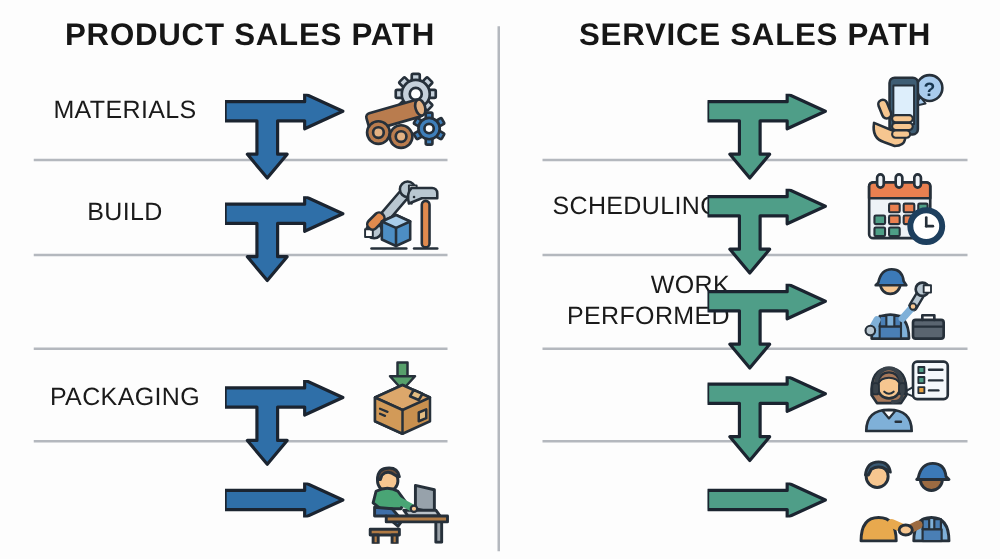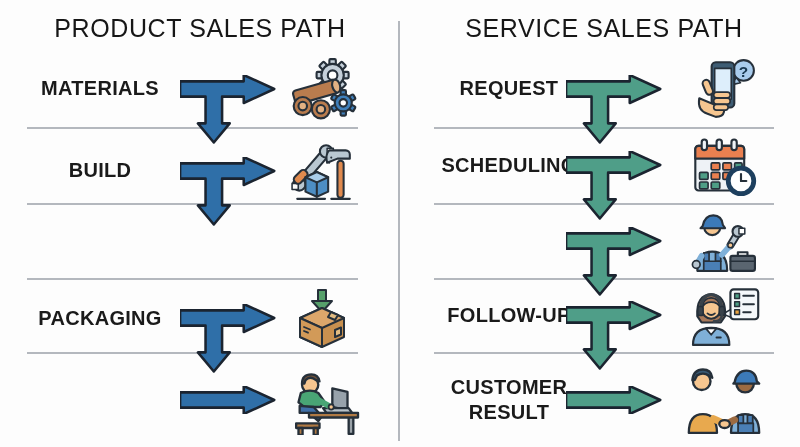--- a/index.html
+++ b/index.html
@@ -5,31 +5,31 @@
   * { margin:0; padding:0; box-sizing:border-box; }
   html,body { width:800px; height:447px; }
   body { background:#fdfdfd; font-family:"Liberation Sans", sans-serif; overflow:hidden; position:relative; }
   .canvas { position:absolute; inset:0; }
 
   .column { position:absolute; top:0; width:400px; height:447px; }
   #col-product { left:0; }
   #col-service { left:404px; }
 
   .col-title { position:absolute; top:14px; left:0; width:400px; text-align:center;
-               font-size:25px; font-weight:400; color:#161616; letter-spacing:0.6px; }
+               font-size:25px; font-weight:700; color:#161616; letter-spacing:0.6px; }
 
   .vdivider { position:absolute; left:398px; top:21px; width:2px; height:420px;
               background:var(--divider,#b4b8be); z-index:0; }
   .hline { position:absolute; height:2px; background:var(--divider,#b4b8be); z-index:0; }
   #col-product .hline { left:27px; width:331px; }
   #col-service .hline { left:30px; width:340px; }
 
   .row { position:absolute; left:0; width:400px; }
   .step-label { position:absolute; top:0; bottom:0; display:flex; align-items:center;
-                justify-content:center; text-align:center; font-weight:700;
+                justify-content:center; text-align:right; font-weight:400;
                 font-size:20px; color:#1a1a1a; letter-spacing:0.3px; line-height:1.25; z-index:1; }
   #col-product .step-label { left:10px; width:180px; }
   #col-service .step-label { left:30px; width:150px; }
 
   .arrow { position:absolute; z-index:2; }
   .arrow.t { width:102px; height:70px; top:50%; margin-top:-14px; }
   .arrow.s { width:102px; height:28px; top:50%; margin-top:-14px; }
   #col-product .arrow { left:180px; }
   #col-service .arrow { left:162px; }
   #col-product .arrow use { fill:var(--product-arrow,#2f6fa8); }
@@ -181,21 +181,20 @@
 
   <div class="column" id="col-service">
     <div class="col-title">SERVICE SALES PATH</div>
 
     <div class="hline" style="top:127px"></div>
     <div class="hline" style="top:203px"></div>
     <div class="hline" style="top:278px"></div>
     <div class="hline" style="top:352px"></div>
 
     <div class="row" style="top:50px;height:77px">
-      <div class="step-label">REQUEST</div>
       <svg class="arrow t" viewBox="0 0 160 110">
           <use href="#t-arrow"></use>
         </svg>
       <div class="icon-box">
         <svg width="66" height="64" viewBox="0 0 64 62" stroke="#26303a" stroke-width="2" stroke-linejoin="round" stroke-linecap="round">
           <circle cx="51" cy="13" r="10" fill="#a9cced"></circle>
           <path d="M44,20 l-5,7 9,-2 z" fill="#a9cced" stroke-width="1.5"></path>
           <text x="51" y="19" text-anchor="middle" font-size="15" font-weight="bold" fill="#17364f" stroke="none" font-family="Liberation Sans, sans-serif">?</text>
           <rect x="20" y="5" width="22" height="44" rx="4" fill="#3e5d74"></rect>
           <rect x="23" y="11" width="16" height="30" fill="#ddeefb" stroke-width="1.5"></rect>
@@ -231,20 +230,21 @@
           <rect x="9" y="46" width="8" height="6.5" rx="1" fill="#4e9e86" stroke-width="1.6"></rect>
           <rect x="20" y="46" width="8" height="6.5" rx="1" fill="#4e9e86" stroke-width="1.6"></rect>
           <circle cx="48" cy="45" r="12" fill="#fff" stroke="#1d3f5e" stroke-width="4.5"></circle>
           <line x1="48" y1="45" x2="48" y2="38.5"></line>
             <line x1="48" y1="45" x2="53" y2="45"></line>
         </svg>
       </div>
     </div>
 
     <div class="row" style="top:203px;height:75px">
+      <div class="step-label">WORK PERFORMED</div>
       <svg class="arrow t" viewBox="0 0 160 110">
           <use href="#t-arrow"></use>
         </svg>
       <div class="icon-box">
         <svg width="70" height="64" viewBox="0 0 64 60" stroke="#26303a" stroke-width="2" stroke-linejoin="round" stroke-linecap="round">
           <line x1="44" y1="24" x2="38" y2="34" stroke="#26303a" stroke-width="7.5"></line>
           <line x1="44" y1="24" x2="38" y2="34" stroke="#b9c7d1" stroke-width="4"></line>
           <circle cx="45" cy="21" r="5" fill="#b9c7d1"></circle>
             <rect x="46" y="18" width="5.5" height="5.5" fill="#fdfdfd" stroke-width="1.4"></rect>
           <circle cx="21" cy="17" r="7.5" fill="#f6c690"></circle>
@@ -258,21 +258,20 @@
           <line x1="11" y1="44" x2="7" y2="51" stroke="#7fb0d8" stroke-width="5.5"></line>
           <circle cx="6" cy="52" r="3.6" fill="#b9c7d1" stroke-width="1.6"></circle>
           <rect x="38" y="44" width="23" height="14" rx="2" fill="#5a6570"></rect>
           <path d="M45,44 v-3.5 h9 v3.5" fill="none"></path>
           <line x1="38" y1="49" x2="61" y2="49" stroke-width="1.6"></line>
         </svg>
       </div>
     </div>
 
     <div class="row" style="top:278px;height:74px">
-      <div class="step-label">FOLLOW-UP</div>
       <svg class="arrow t" viewBox="0 0 160 110">
           <use href="#t-arrow"></use>
         </svg>
       <div class="icon-box">
         <svg width="74" height="62" viewBox="0 0 68 58" stroke="#26303a" stroke-width="2" stroke-linejoin="round" stroke-linecap="round">
           <rect x="40" y="5" width="26" height="28" rx="3" fill="#f4f8fb"></rect>
           <path d="M40,24 l-7,4 7,3 z" fill="#f4f8fb" stroke-width="1.5"></path>
           <rect x="44" y="9" width="4.5" height="4.5" fill="#4e9e86" stroke-width="1.4"></rect>
             <line x1="52" y1="11" x2="62" y2="11" stroke-width="1.8"></line>
           <rect x="44" y="16.5" width="4.5" height="4.5" fill="#4e9e86" stroke-width="1.4"></rect>
@@ -289,21 +288,20 @@
           <circle cx="25" cy="35" r="1.6" fill="#39424a" stroke="none"></circle>
           <path d="M18.5,27.5 q3.5,3 7,0" fill="none" stroke-width="1.6"></path>
           <path d="M5,57 q0,-16 17,-16 17,0 17,16 z" fill="#7fb0d8"></path>
           <path d="M17,41.5 l5,6 5,-6 z" fill="#fff" stroke-width="1.6"></path>
           <line x1="27" y1="50" x2="31" y2="50" stroke-width="1.8"></line>
         </svg>
       </div>
     </div>
 
     <div class="row" style="top:352px;height:95px">
-      <div class="step-label">CUSTOMER RESULT</div>
       <svg class="arrow s" viewBox="0 0 160 44">
           <use href="#s-arrow"></use>
         </svg>
       <div class="icon-box">
         <svg width="78" height="68" viewBox="0 0 66 58" stroke="#26303a" stroke-width="2" stroke-linejoin="round" stroke-linecap="round">
           <circle cx="14" cy="13" r="7.5" fill="#f6c690"></circle>
           <path d="M6,12 q1,-9 9,-9 7,0 8,7 l-3,-2 q-5,-3 -10,0 l-2,4 z" fill="#3a5a74"></path>
           <path d="M3,57 q0,-16 12,-16 12,0 12,16 z" fill="#e8a94e"></path>
           <line x1="24" y1="45" x2="33" y2="49" stroke="#e8a94e" stroke-width="6"></line>
           <circle cx="51" cy="15" r="7.5" fill="#9c6b42"></circle>

